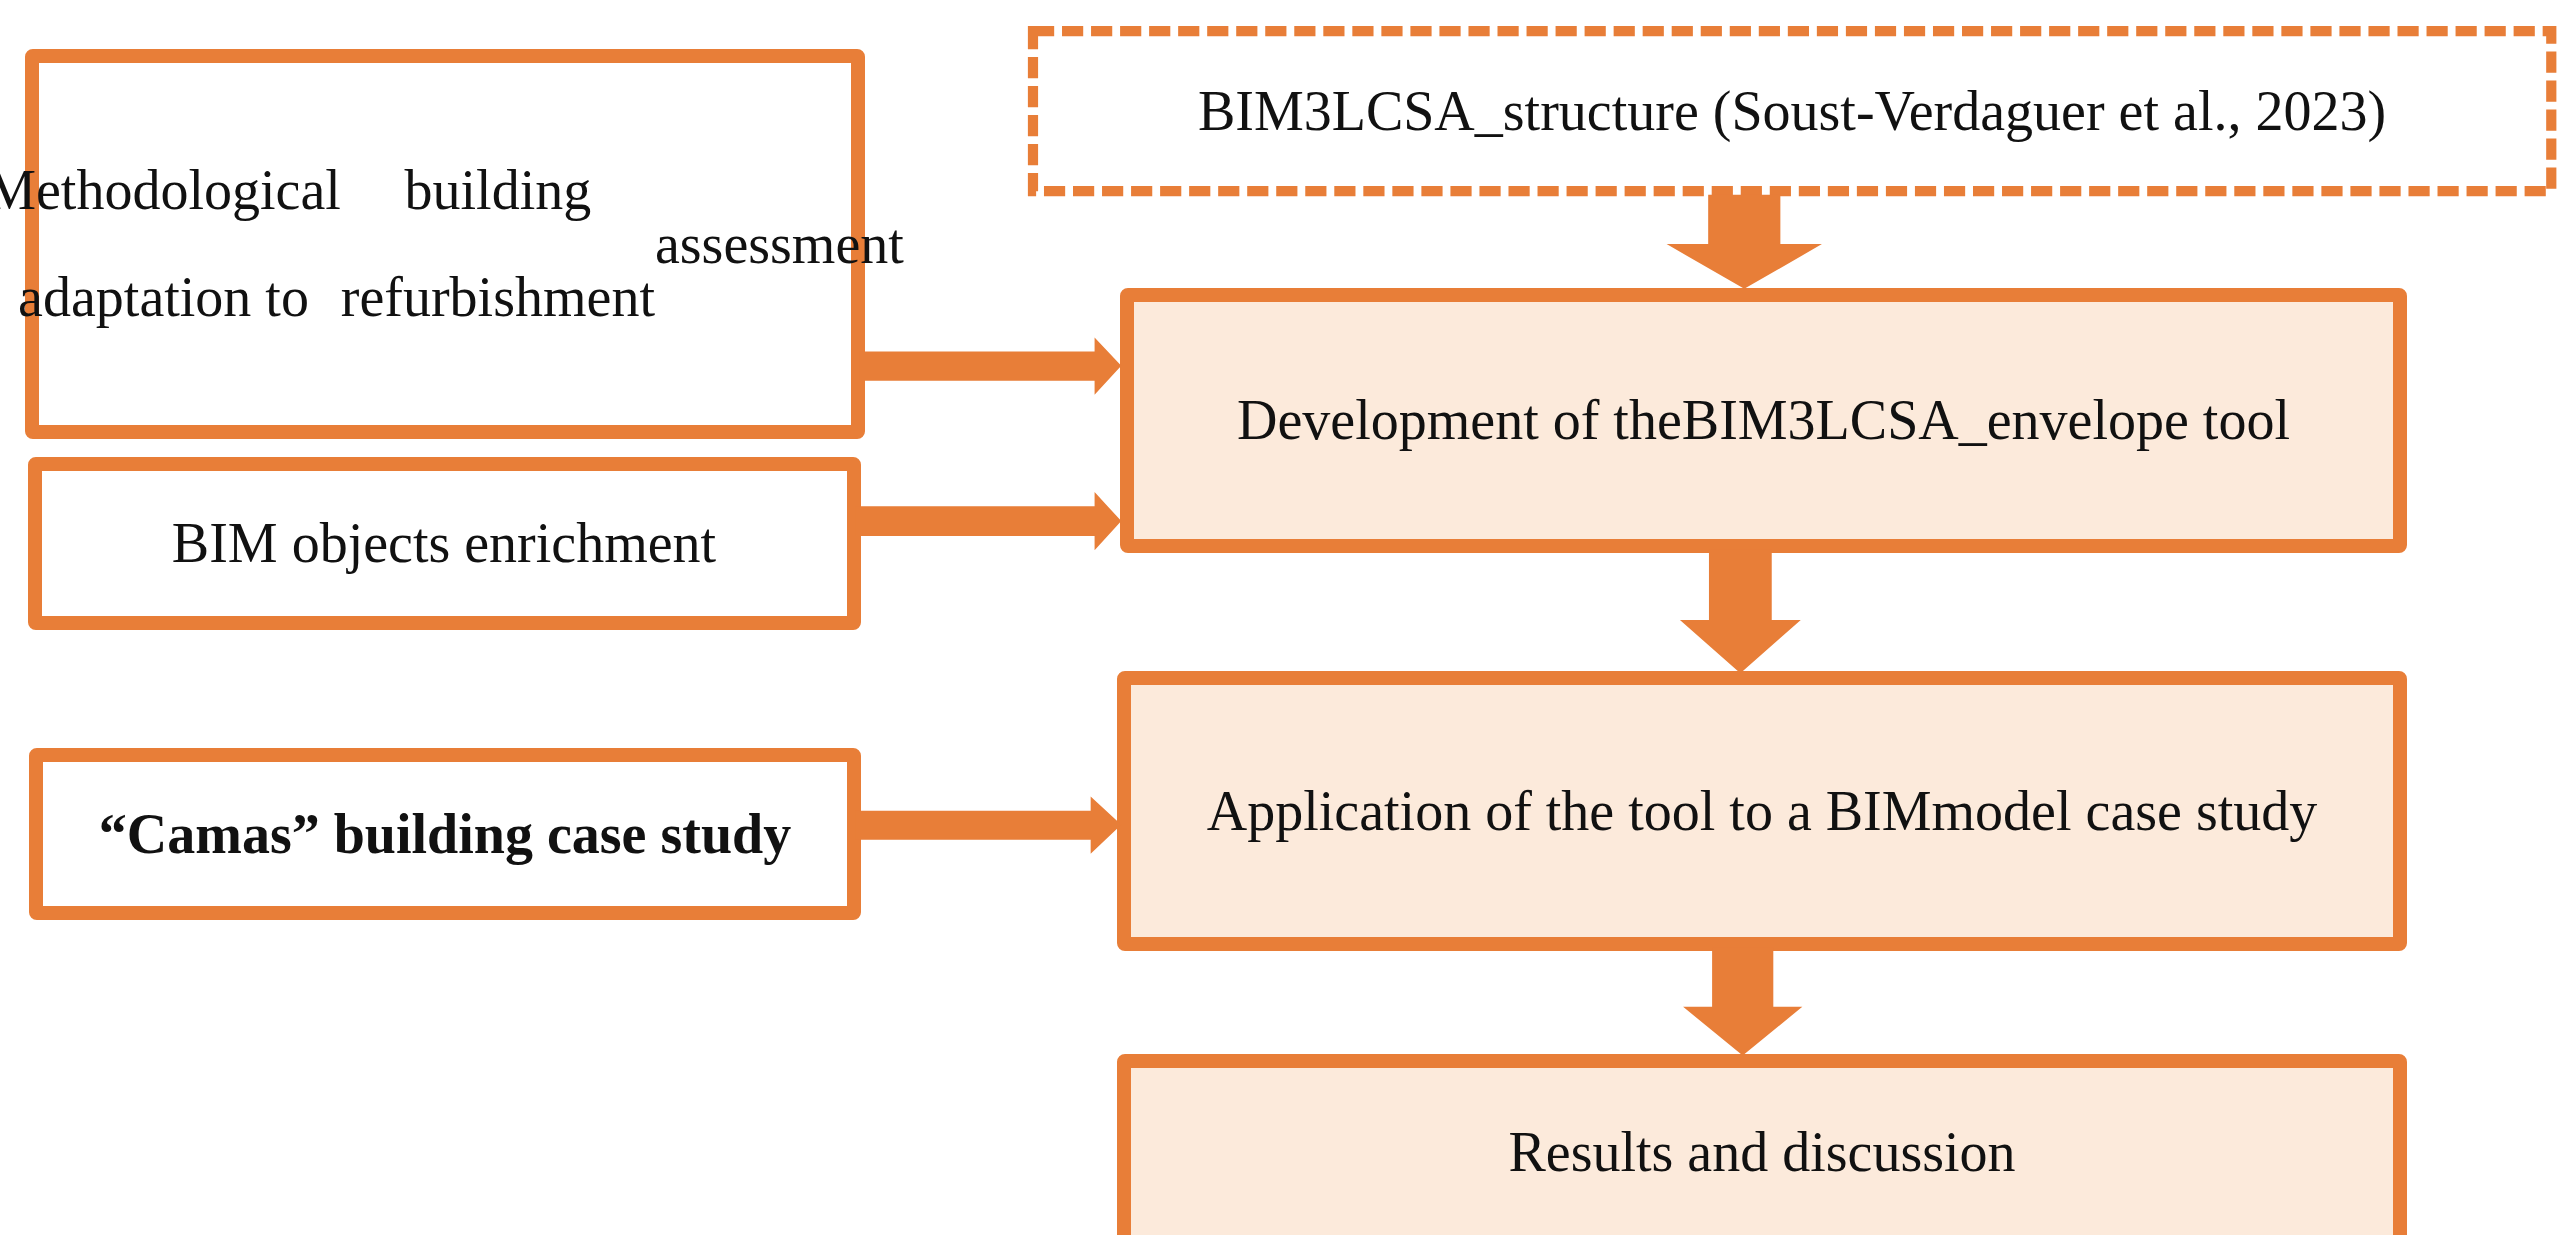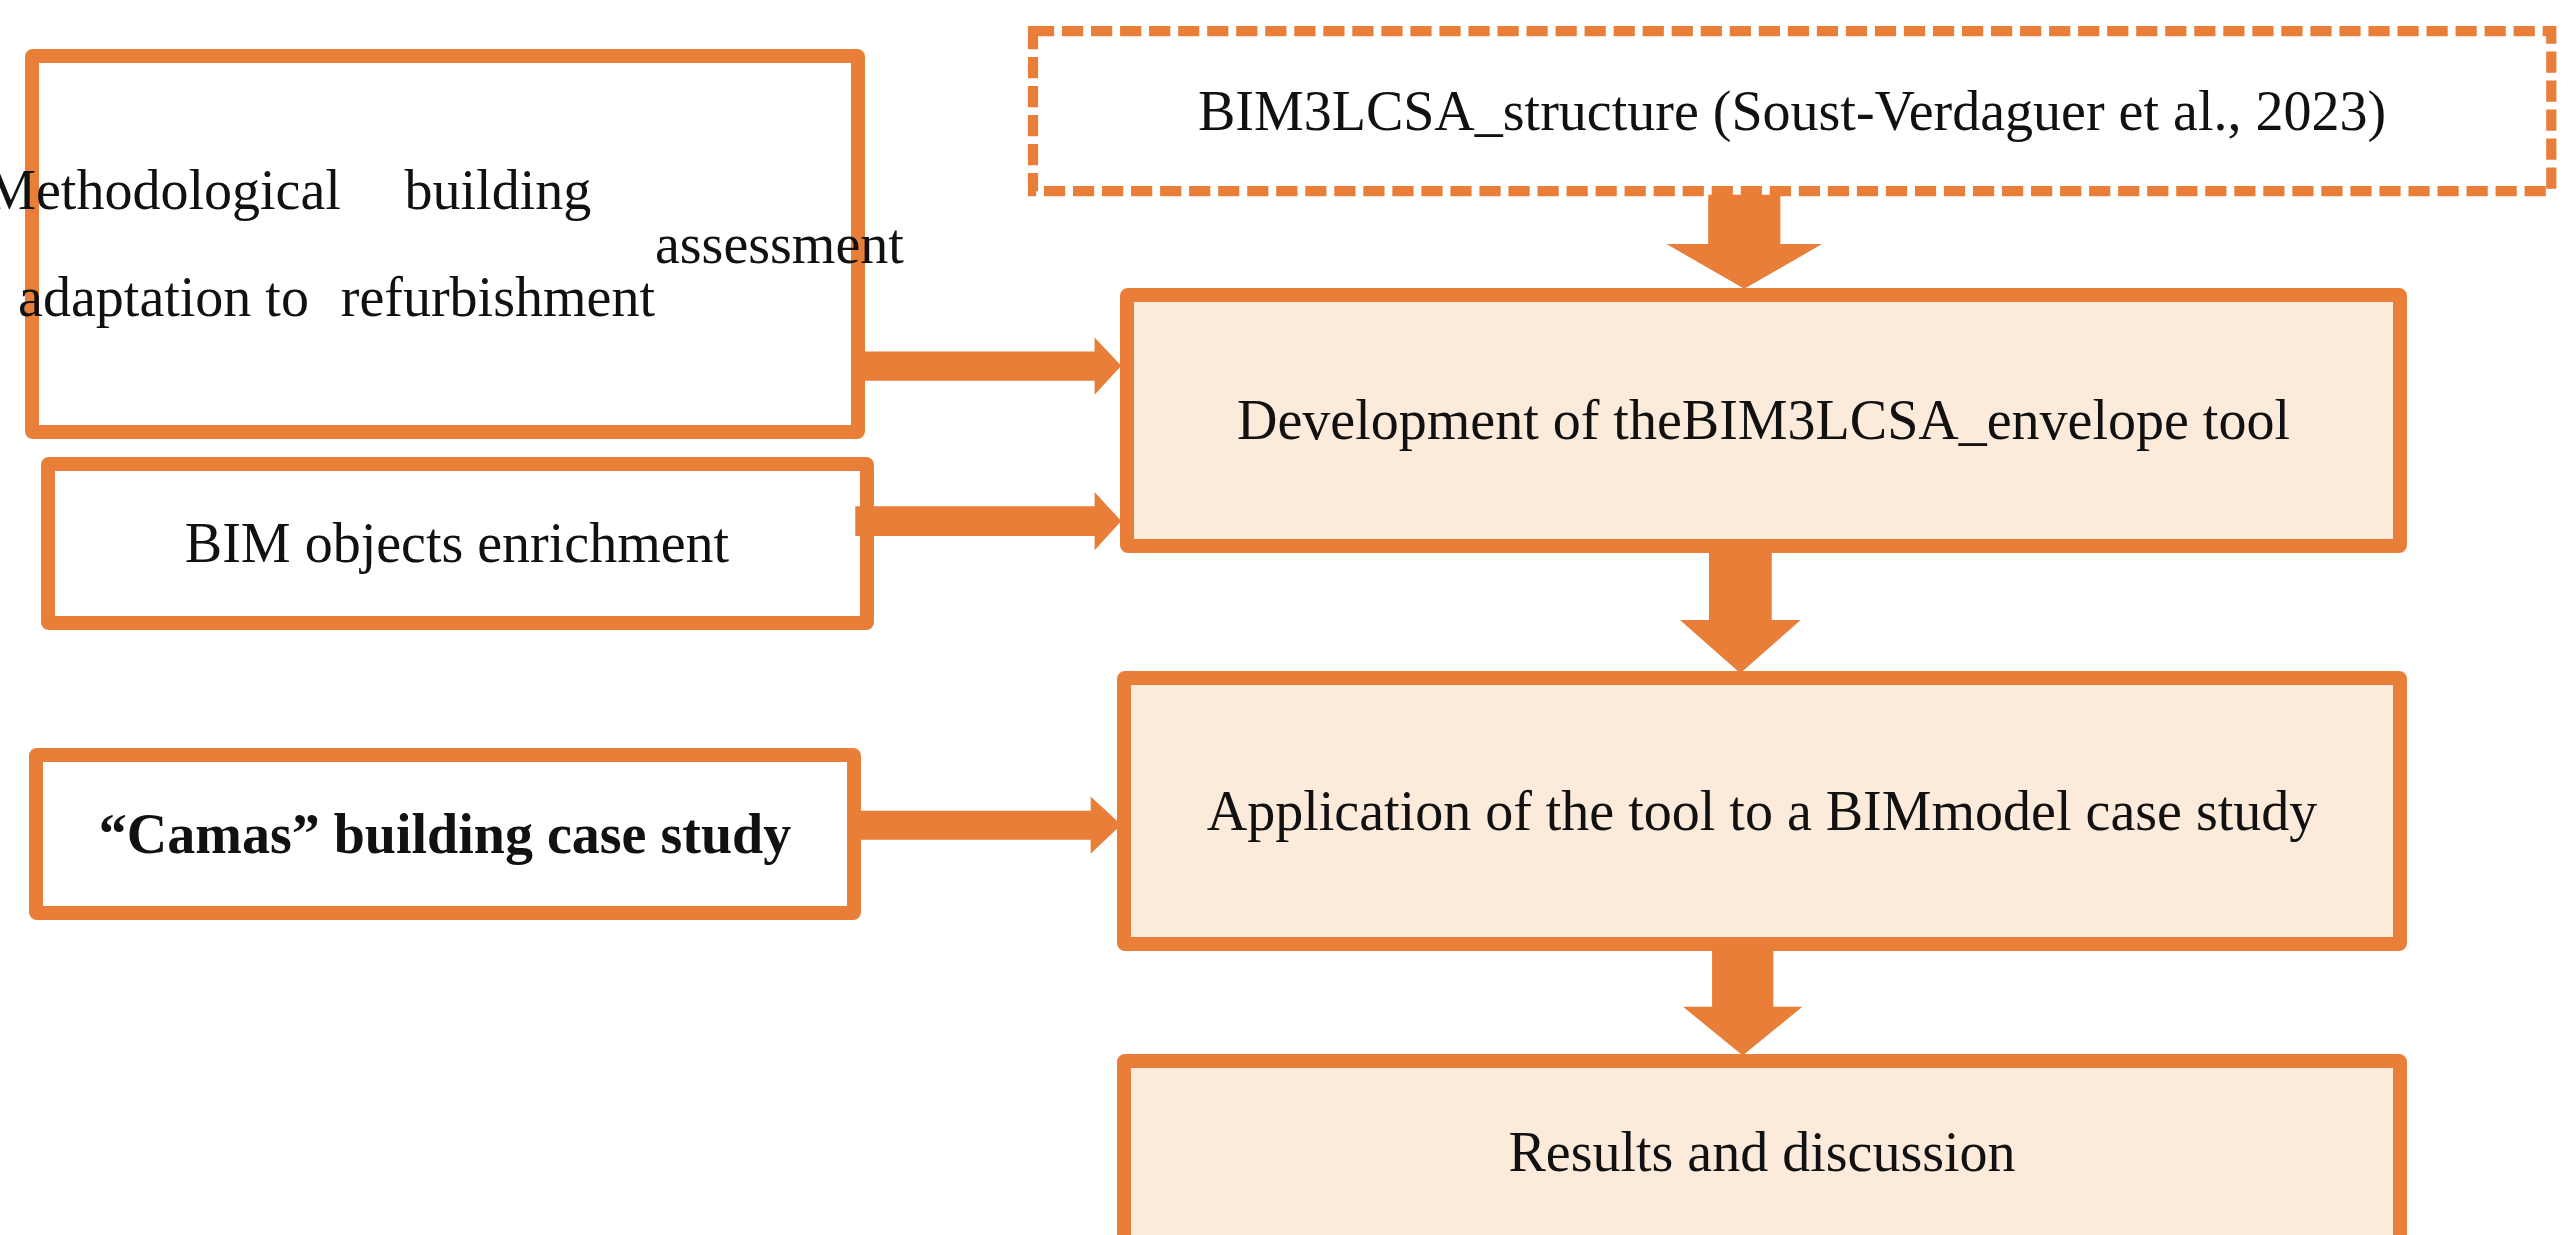--- a/index.html
+++ b/index.html
@@ -52,21 +52,21 @@
   }
   .overlay polygon { fill: var(--orange); }
   .overlay .dashed-stroke {
     fill: none;
     stroke: var(--orange);
     stroke-width: 13;
     stroke-dasharray: 27 10;
   }
   
   #box-methodological { left: 25px;  top: 49px;   width: 840px; height: 390px; }
-  #box-bim-objects    { left: 27.5px;  top: 457px;  width: 833px; height: 173px; margin-left: 13px; }
+  #box-bim-objects    { left: 27.5px;  top: 457px;  width: 833px; height: 173px; }
   #box-camas          { left: 29px;  top: 748px;  width: 832px; height: 172px; font-weight: bold; }
   #box-structure      { left: 1028px; top: 26px;  width: 1528px; height: 170px; }
   #box-development    { left: 1120px; top: 288px; width: 1287px; height: 265px; }
   #box-application    { left: 1117px; top: 671px; width: 1290px; height: 280px; }
   #box-results        { left: 1117px; top: 1054px; width: 1290px; height: 196px; }
 </style>
 </head>
 <body>
 
 <div class="canvas">

